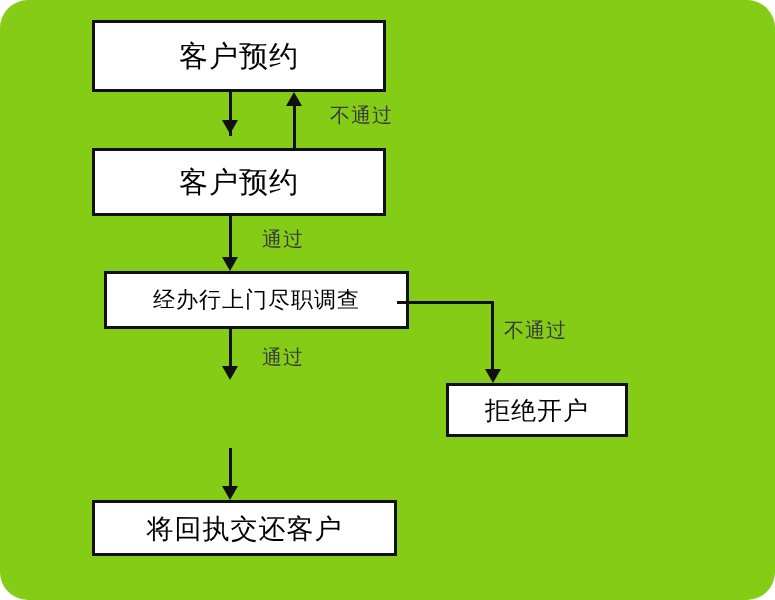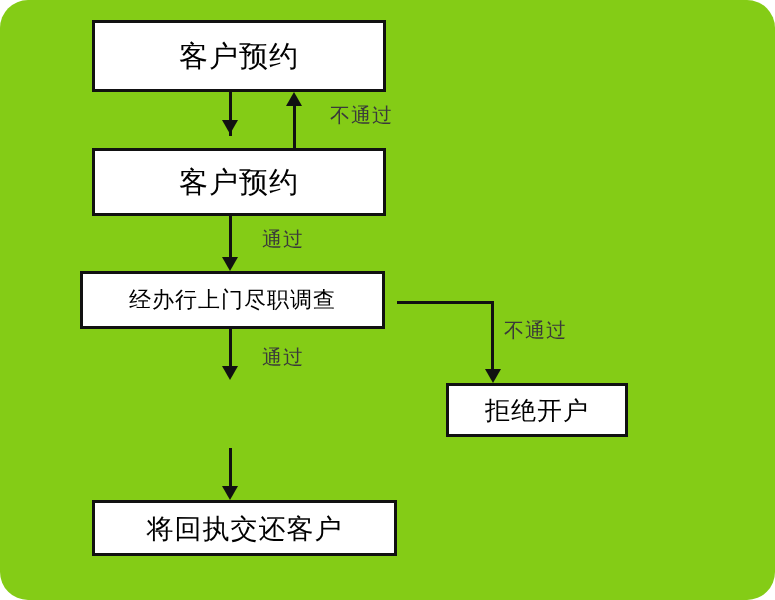--- a/index.html
+++ b/index.html
@@ -37,21 +37,21 @@
   
   #node-customer-appointment {
     left: 92px; top: 20px; width: 294px; height: 72px;
     font-size: 29px;
   }
   #node-branch-acceptance {
     left: 92px; top: 148px; width: 294px; height: 68px;
     font-size: 29px;
   }
   #node-due-diligence {
-    left: 80px; top: 271px; width: 305px; height: 58px;
+    left: 104px; top: 271px; width: 305px; height: 58px;
     font-size: 22px;
   }
   #node-open-account {
     left: 92px; top: 380px; width: 305px; height: 68px;
     font-size: 27px;
   }
   #node-return-receipt {
     left: 92px; top: 500px; width: 305px; height: 56px;
     font-size: 27px;
   }

